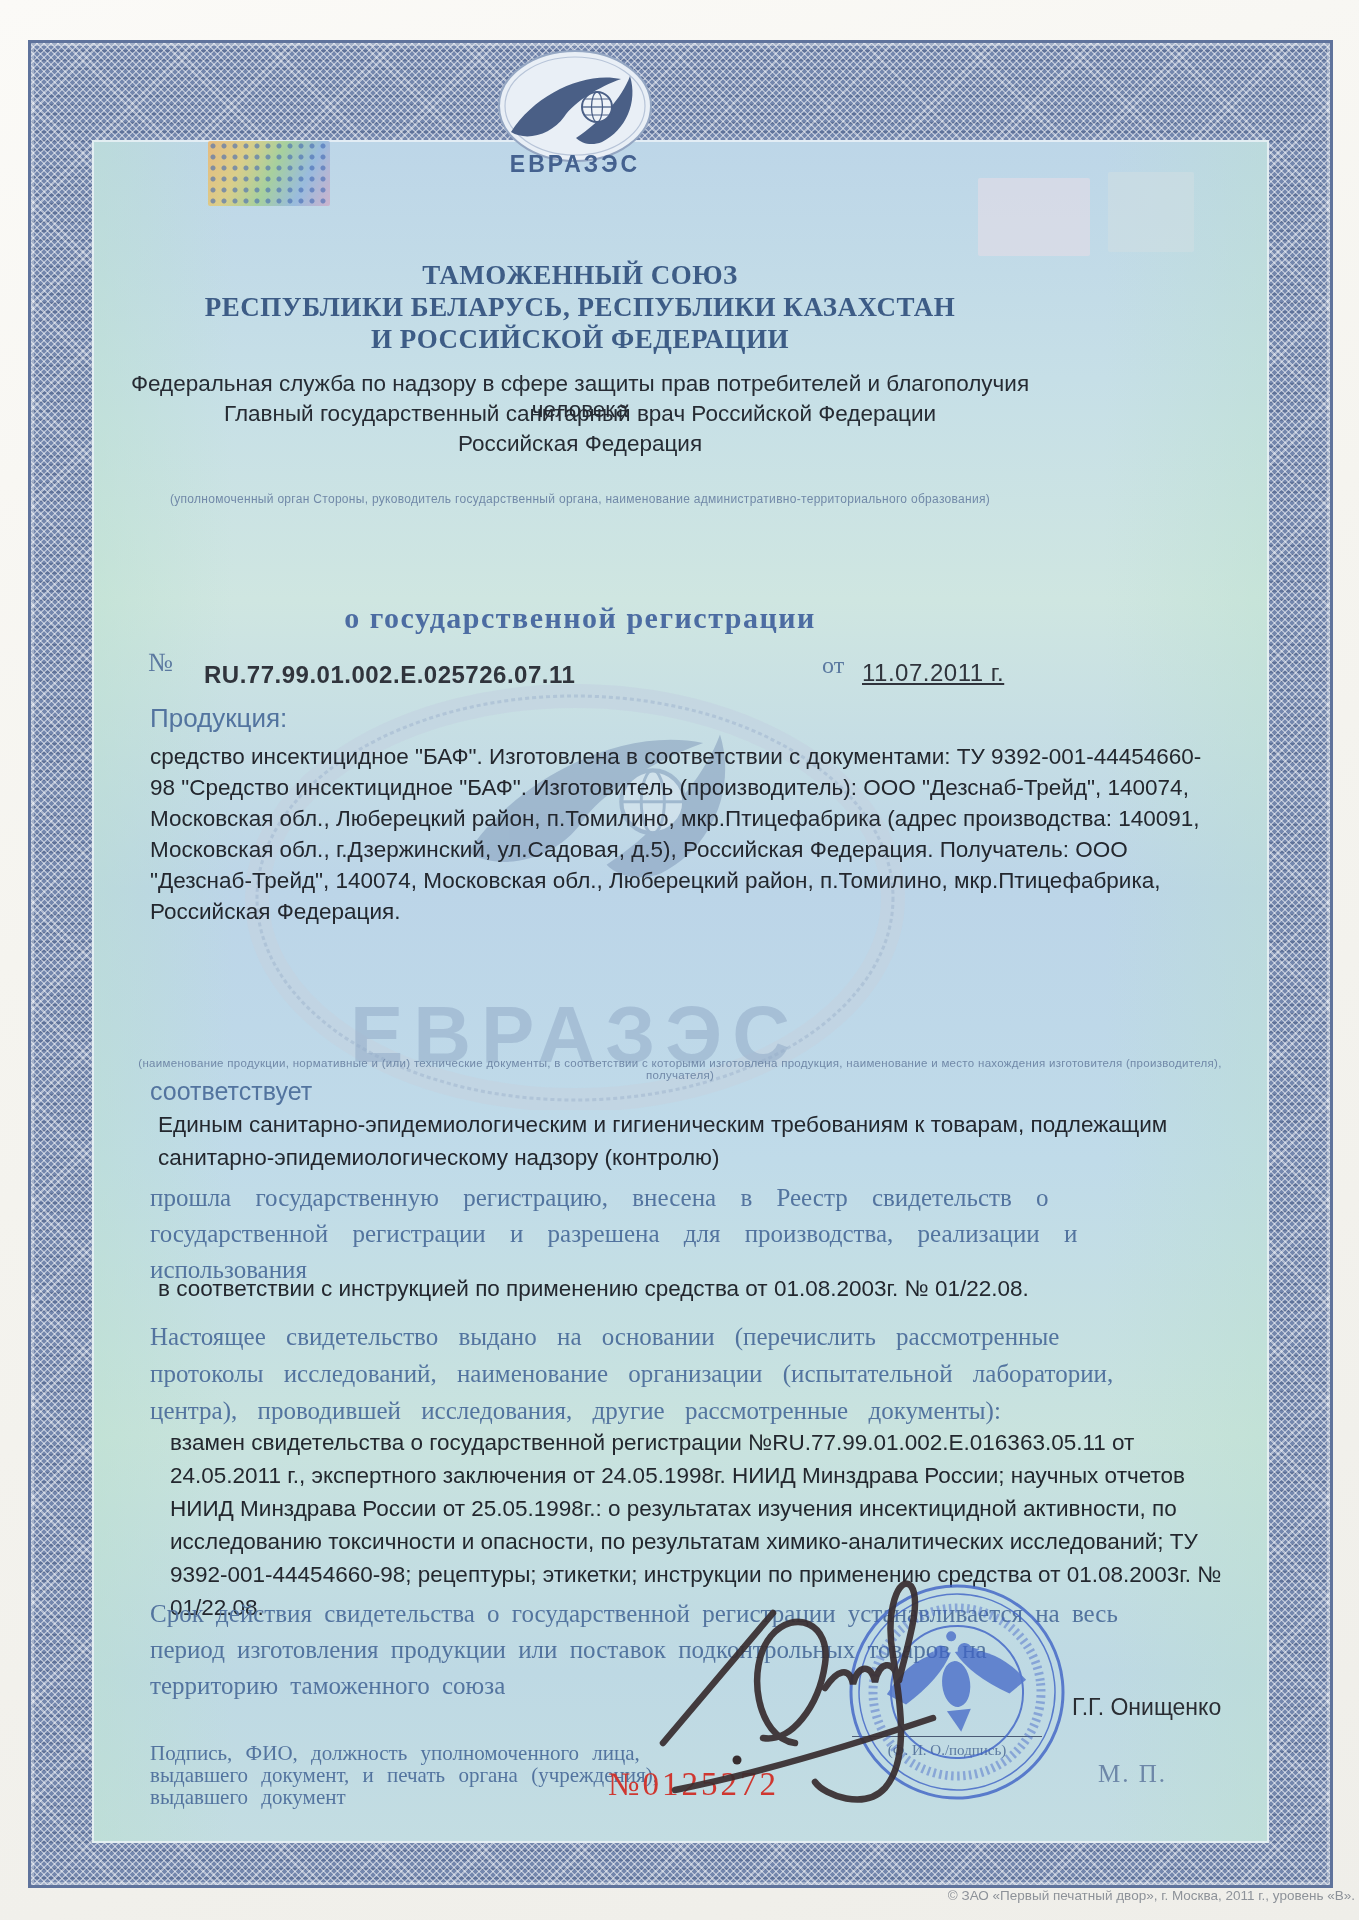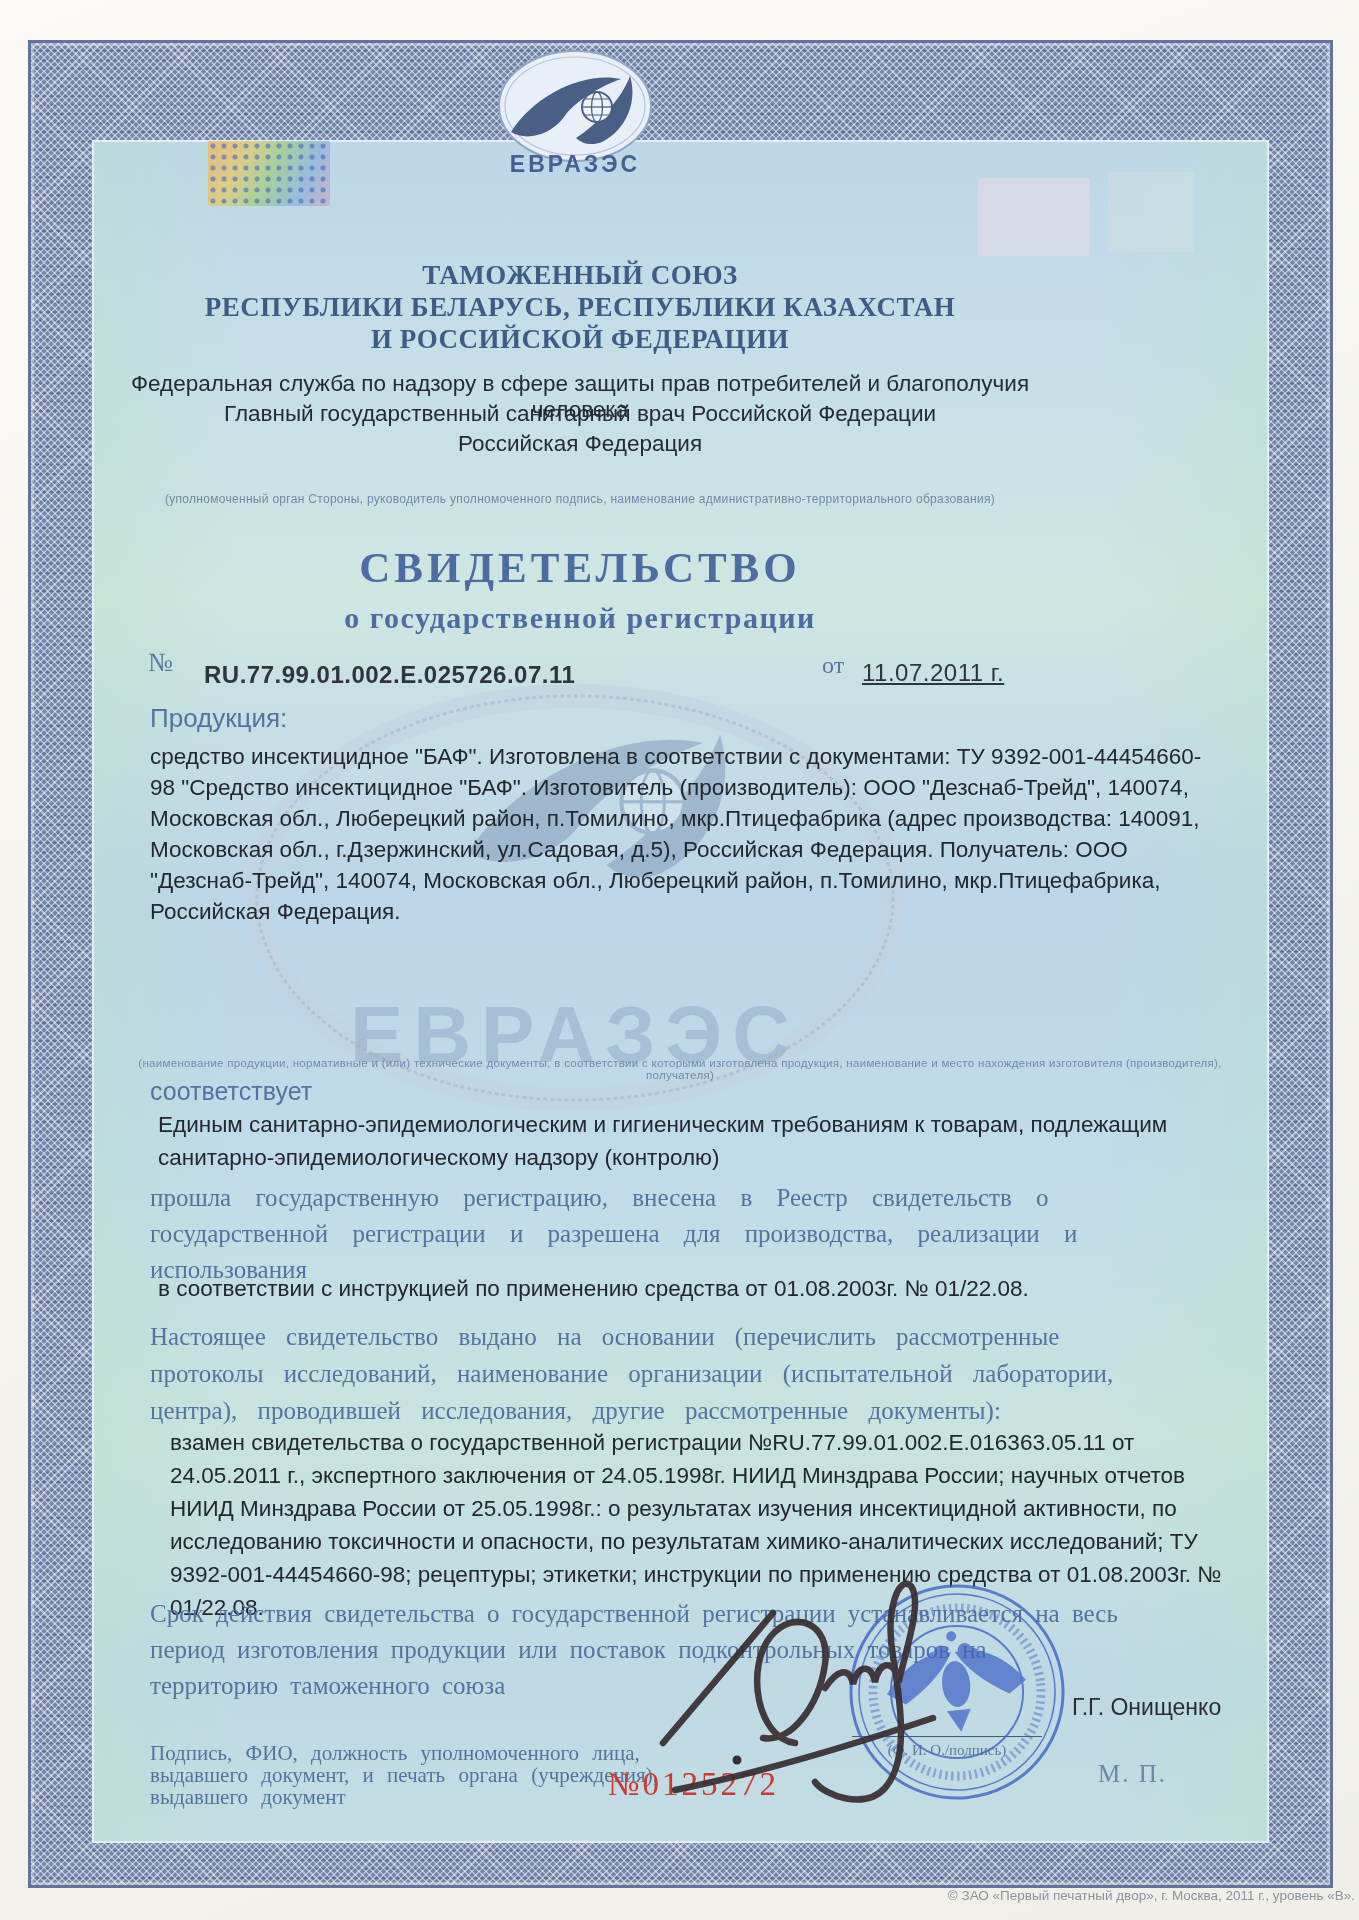--- a/index.html
+++ b/index.html
@@ -108,23 +108,22 @@
       <text x="100" y="124" text-anchor="middle" font-family="Liberation Sans, sans-serif" font-weight="bold" font-size="23" letter-spacing="3" fill="#44618f">ЕВРАЗЭС</text>
     </svg>
   </div>
 
   <div class="abs ctr serif h-union z-content" style="top:260px;">ТАМОЖЕННЫЙ СОЮЗ</div>
   <div class="abs ctr serif h-union z-content" style="top:292px;">РЕСПУБЛИКИ БЕЛАРУСЬ, РЕСПУБЛИКИ КАЗАХСТАН</div>
   <div class="abs ctr serif h-union z-content" style="top:324px;">И РОССИЙСКОЙ ФЕДЕРАЦИИ</div>
   <div class="abs ctr h-serv z-content" style="top:371px;">Федеральная служба по надзору в сфере защиты прав потребителей и благополучия человека</div>
   <div class="abs ctr h-serv z-content" style="top:401px;">Главный государственный санитарный врач Российской Федерации</div>
   <div class="abs ctr h-serv z-content" style="top:431px;">Российская Федерация</div>
-  <div class="abs ctr cap z-content" style="top:492px;">(уполномоченный орган Стороны, руководитель уполномоченного подпись, наименование административно-территориального образования)</div>
-
-  <div class="abs ctr serif title z-content" style="top:543px;">СВИДЕТЕЛЬСТВО</div>
+  <div class="abs ctr cap z-content" style="top:492px;">(уполномоченный орган Стороны, руководитель государственный органа, наименование административно-территориального образования)</div>
+
   <div class="abs ctr serif subtitle z-content" style="top:601px;">о государственной регистрации</div>
 
   <div class="abs serif z-content" style="left:148px; top:648px; font-size:26px; color:#5b79a0;">№</div>
   <div class="abs num-text z-content" style="left:204px; top:661px;font-weight:bold;">RU.77.99.01.002.Е.025726.07.11</div>
   <div class="abs serif z-content" style="left:822px; top:652px; font-size:24px; color:#5b79a0;">от</div>
   <div class="abs num-text z-content" style="left:862px; top:659px;text-decoration:underline;">11.07.2011 г.</div>
 
   <div class="abs lbl-blue z-content" style="left:150px; top:703px; font-size:26px;">Продукция:</div>
   <div class="abs sans-body z-content" style="left:150px; top:741px; width:1090px;">средство инсектицидное "БАФ". Изготовлена в соответствии с документами: ТУ 9392-001-44454660-
 98 "Средство инсектицидное "БАФ". Изготовитель (производитель): ООО "Дезснаб-Трейд", 140074,

